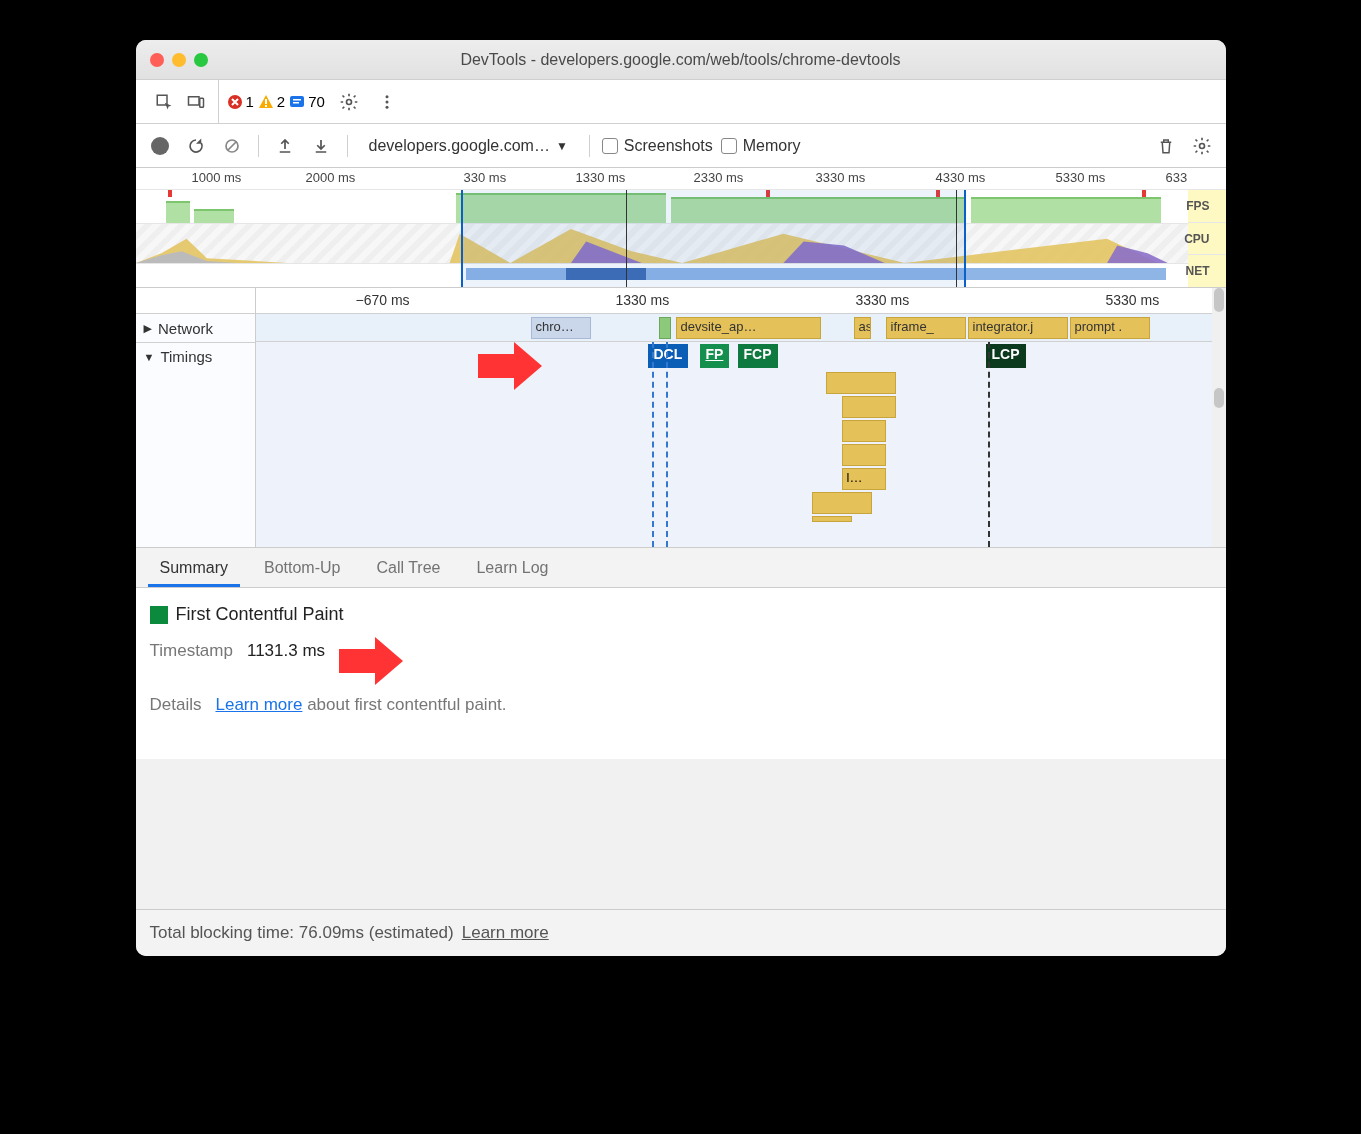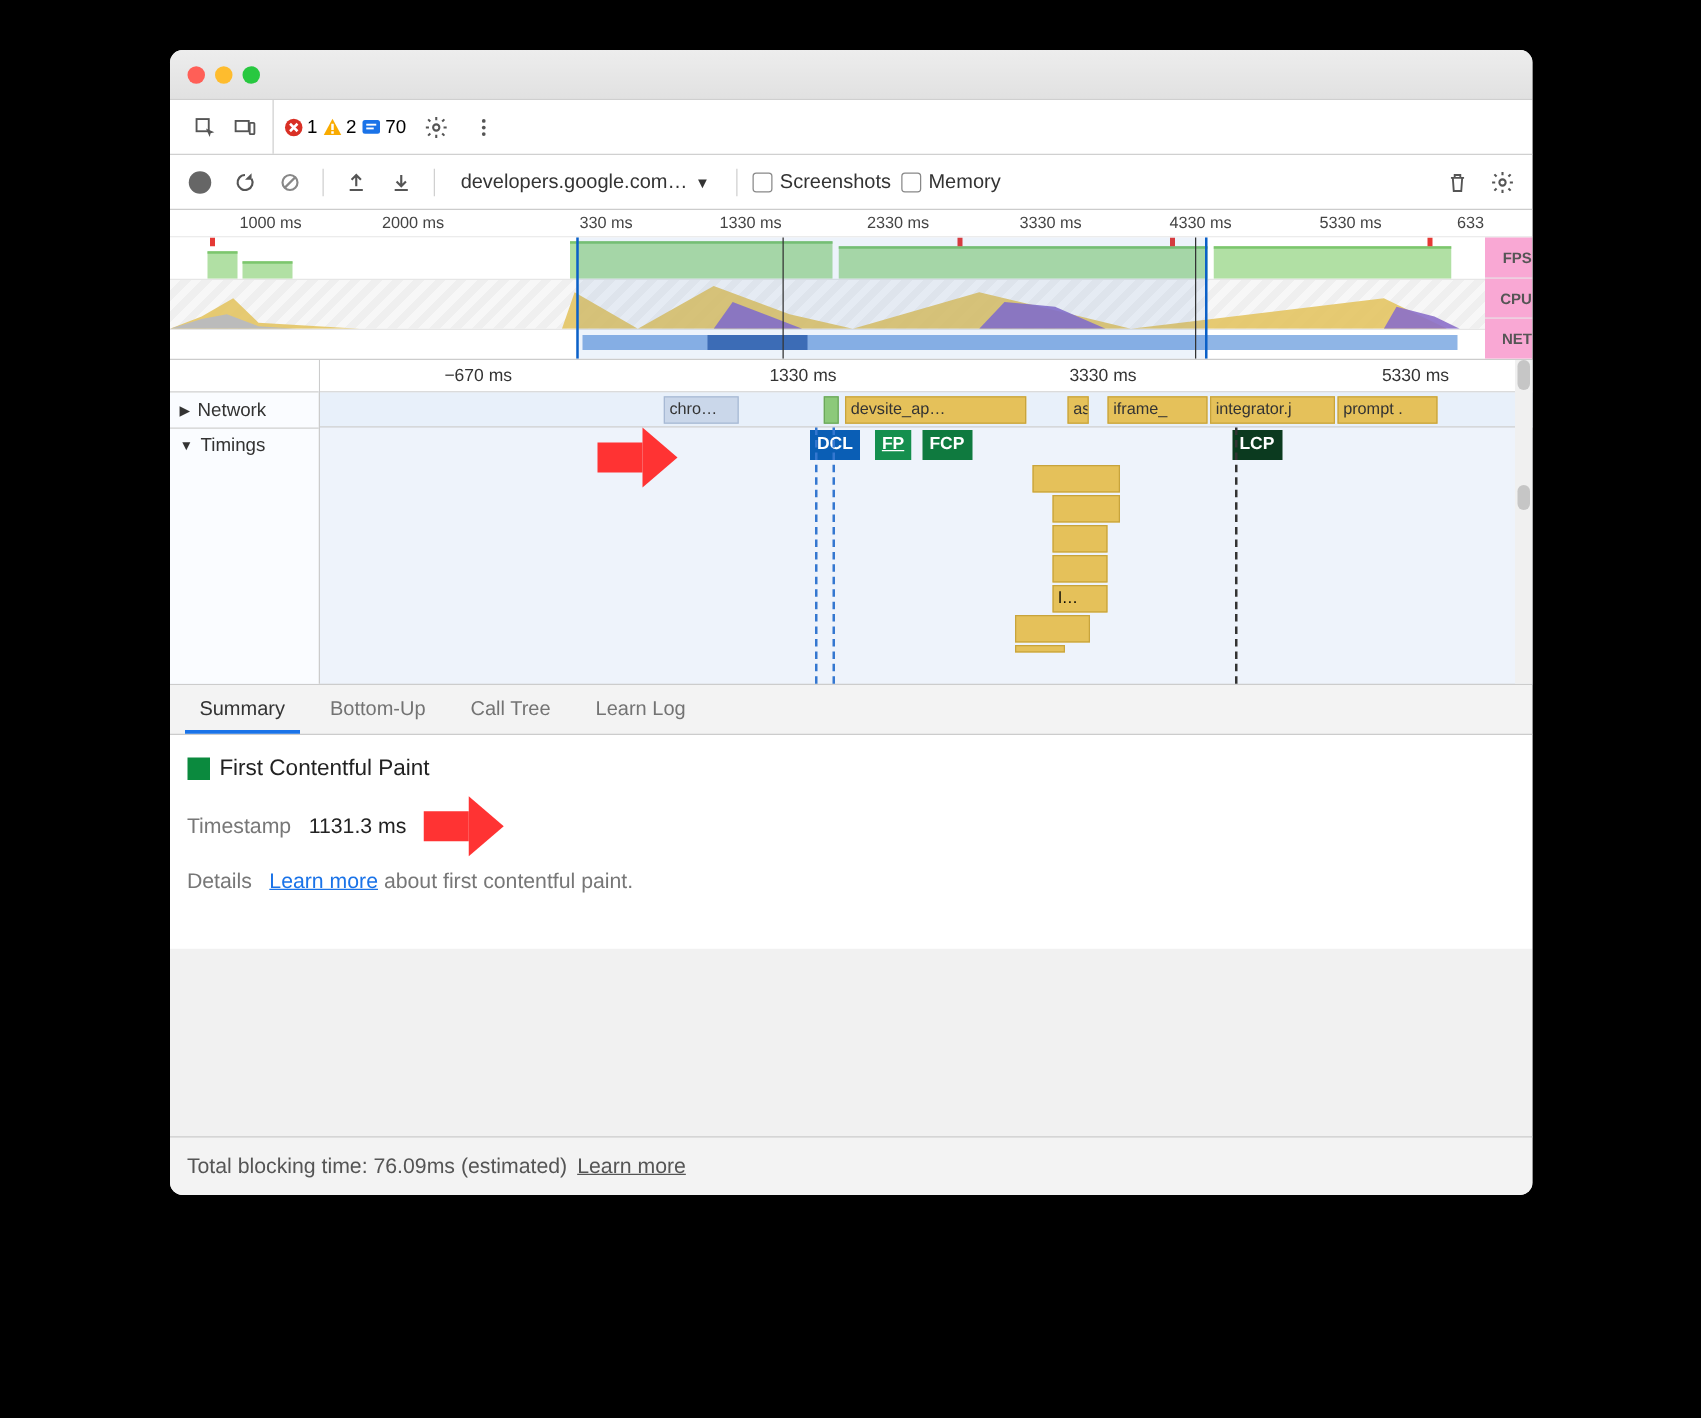--- a/index.html
+++ b/index.html
@@ -29,21 +29,21 @@
     .sep{width:1px;height:22px;background:#d0d0d0;margin:0 4px;}
     .sel{padding:4px 8px;font-size:16px;color:#333;display:flex;align-items:center;gap:6px;cursor:pointer;border:1px solid transparent;}
     .cbgrp{display:flex;align-items:center;gap:6px;font-size:16px;color:#333;}
     .cb{width:16px;height:16px;border:1.5px solid #888;border-radius:3px;}
     
     .overview{height:120px;background:#fff;border-bottom:1px solid #ccc;position:relative;overflow:hidden;}
     .ov-ruler{height:22px;border-bottom:1px solid #e6e6e6;position:relative;font-size:13px;color:#444;background:#fff;}
     .ov-tick{position:absolute;top:2px;}
     .ov-tracks{position:absolute;left:0;right:38px;top:22px;bottom:0;}
     .ov-labels{position:absolute;right:0;top:22px;width:38px;height:calc(100% - 22px);display:flex;flex-direction:column;font-size:12px;font-weight:700;color:#555;}
-    .ov-lab{flex:1;display:flex;align-items:center;justify-content:flex-end;padding-right:0;border-bottom:1px solid #e6e6e6;background:#f9a8d4;}
+    .ov-lab{flex:1;display:flex;align-items:center;justify-content:flex-end;padding-right:16px;border-bottom:1px solid #e6e6e6;background:#fef9c3;}
     .ov-fps{height:34px;position:relative;background:#fff;border-bottom:1px solid #e6e6e6;overflow:hidden;}
     .ov-cpu{height:40px;position:relative;background:repeating-linear-gradient(135deg,#f7f7f7 0 6px,#efefef 6px 12px);border-bottom:1px solid #e6e6e6;}
     .ov-net{height:18px;position:relative;background:#fff;}
     .fps-bar{position:absolute;bottom:0;background:#b1e0a4;border-top:2px solid #7cc66d;}
     .red-tick{position:absolute;top:0;width:4px;height:7px;background:#e53935;}
     .cpu-hill{position:absolute;bottom:0;}
     .net-bar{position:absolute;bottom:2px;height:12px;background:#8fb5e6;}
     .ov-sel{position:absolute;top:0;bottom:0;border-left:2px solid #0a60c8;border-right:2px solid #0a60c8;background:rgba(30,100,200,0.08);}
     .ov-vline{position:absolute;top:0;bottom:0;width:1px;background:#333;}
     
@@ -69,39 +69,40 @@
     .tl-thumb{position:absolute;left:2px;right:2px;background:#c6c6c6;border-radius:5px;}
     
     .dtabs{height:40px;background:#f3f3f3;border-bottom:1px solid #ccc;display:flex;align-items:stretch;padding:0 6px;}
     .dtab{padding:0 18px;display:flex;align-items:center;font-size:16px;color:#737373;cursor:pointer;position:relative;}
     .dtab.active{color:#333;}
     .dtab.active::after{content:"";position:absolute;bottom:0;left:6px;right:6px;height:3px;background:#1a73e8;}
     
     .summary{background:#fff;padding:16px 14px 30px 14px;min-height:160px;position:relative;}
     .sum-title{display:flex;align-items:center;gap:8px;font-size:18px;color:#222;margin-bottom:16px;}
     .sq{width:18px;height:18px;background:#0b8a3e;}
-    .sum-row{display:flex;gap:14px;font-size:17px;color:#777;margin-bottom:14px;align-items:center;}
+    .sum-row{display:flex;gap:14px;font-size:17px;color:#777;margin-bottom:14px;}
     .sum-row .v{color:#222;}
     .link{color:#1a73e8;text-decoration:underline;cursor:pointer;}
     .gap{flex:1;}
     
     .footer{background:#f3f3f3;border-top:1px solid #ccc;height:47px;display:flex;align-items:center;padding:0 14px;font-size:17px;color:#555;}
     .footer .lm{color:#555;text-decoration:underline;cursor:pointer;margin-left:8px;}
   </style>
 </head>
 <body>
 
 <div class="window">
 
   <div class="titlebar">
     <div class="traffic">
       <div class="tl red"></div>
       <div class="tl yellow"></div>
       <div class="tl green"></div>
     </div>
+    <div class="titlebar-title">DevTools - developers.google.com/web/tools/chrome-devtools</div>
   </div>
 
   <div class="toolbar1">
     <div class="tb1-left">
       <div class="ic-btn">
         <svg class="svgicon" width="18" height="18" viewBox="0 0 24 24">
             <rect x="3" y="3" width="13" height="13" fill="none" stroke="#555" stroke-width="2"></rect>
             <path d="M13 13 L22 17 L18 18 L17 22 Z" fill="#555"></path>
           </svg>
       </div>

